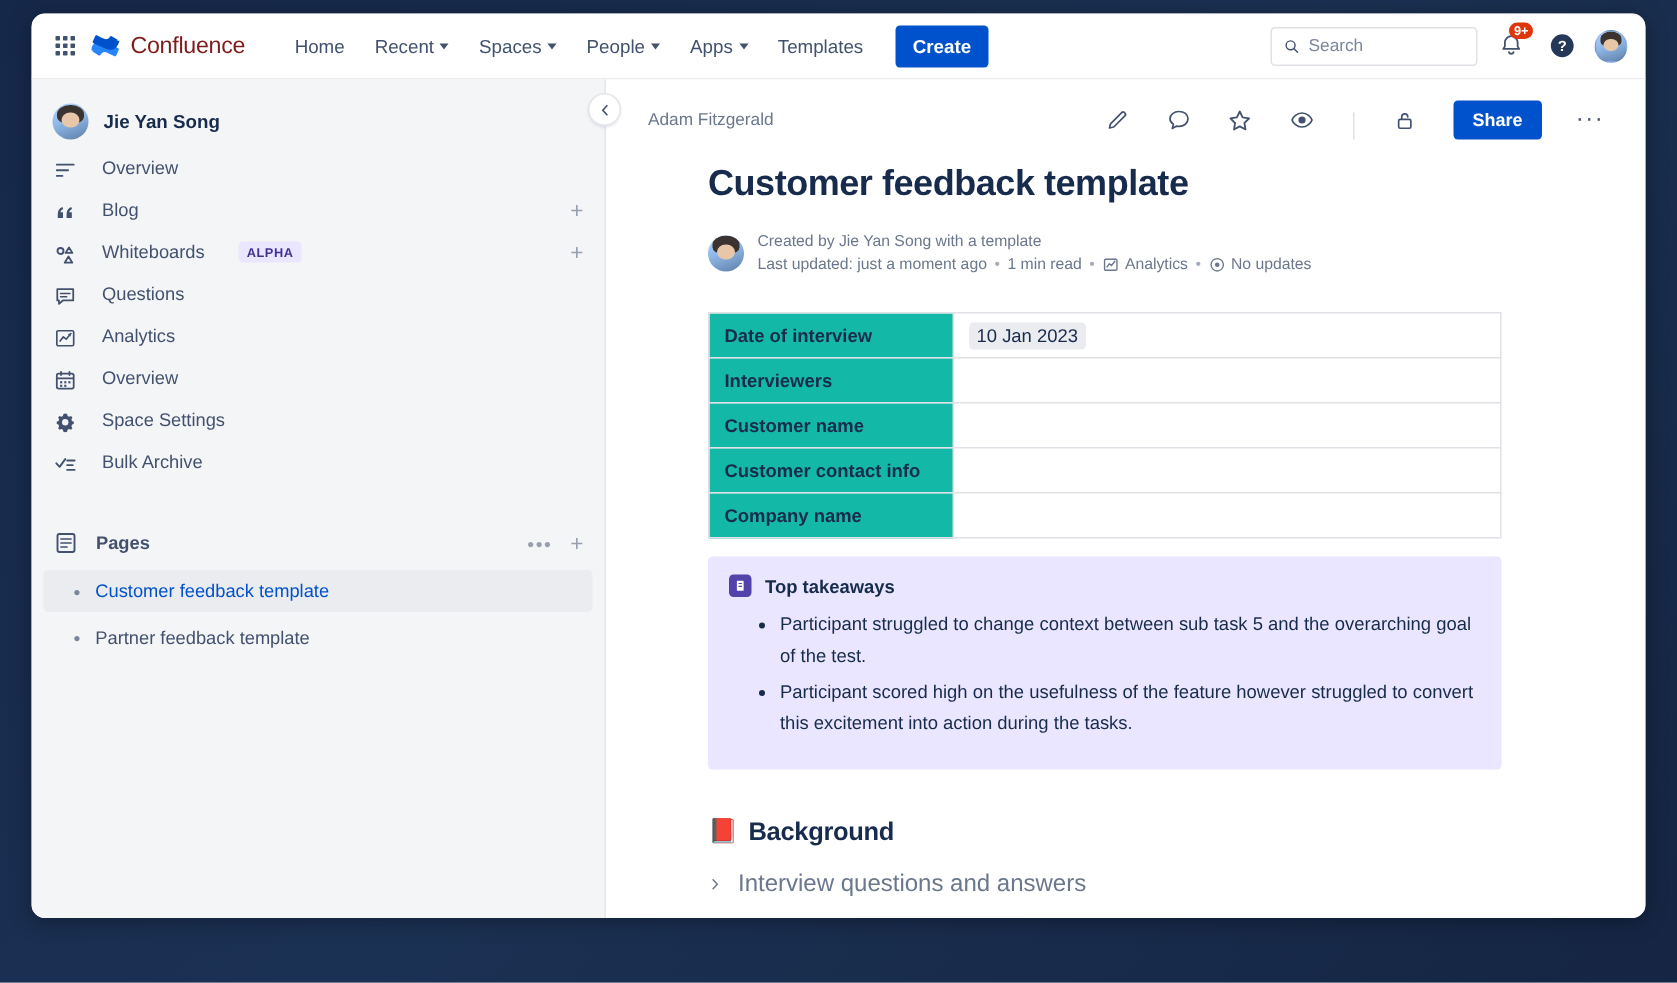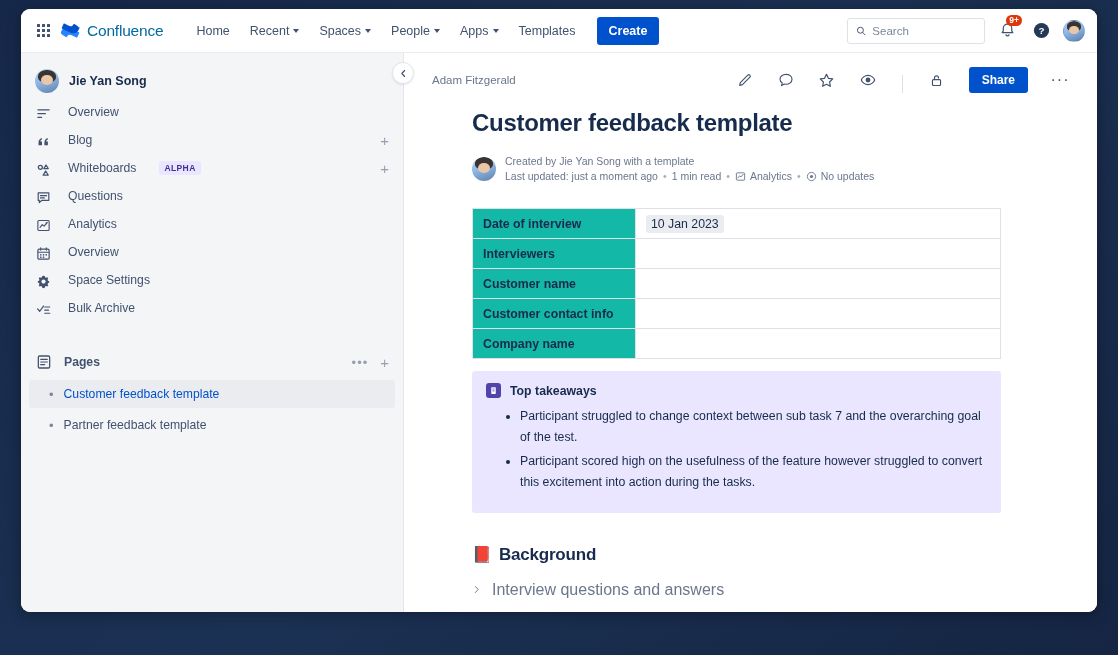--- a/index.html
+++ b/index.html
@@ -49,21 +49,21 @@
     justify-content: center; align-content: center;
     cursor: pointer; border-radius: 3px;
   }
   .appsgrid i { background: #42526e; border-radius: 0.5px; display:block; width:3px; height:3px;}
   .brand {
     display: flex; align-items: center; gap: 6px;
     margin-left: 6px; cursor: pointer;
   }
   .brand-logo { width: 20px; height: 20px; display:block; }
   .brand-name {
-    font-size: 15.5px; color: #0369a1; letter-spacing: -0.2px;
+    font-size: 15.5px; color: #7f1d1d; letter-spacing: -0.2px;
   }
   .nav-links { display: flex; align-items: center; margin-left: 24px; gap: 2px; }
   .nav-item {
     font-size: 12.5px; color: #42526e;
     padding: 6px 9px; border-radius: 3px;
     display: flex; align-items: center; gap: 4px;
     cursor: pointer; white-space: nowrap;
   }
   .caret {
     width: 0; height: 0;
@@ -642,21 +642,21 @@
             <span class="panel-ico">
               <svg width="9" height="9" viewBox="0 0 24 24">
                 <rect x="6" y="3" width="12" height="18" rx="1.5" fill="#fff"></rect>
                 <line x1="9" y1="8" x2="15" y2="8" stroke="#5243aa" stroke-width="2"></line>
                 <line x1="9" y1="13" x2="15" y2="13" stroke="#5243aa" stroke-width="2"></line>
               </svg>
             </span>
             <span class="panel-title">Top takeaways</span>
           </div>
           <ul>
-            <li>Participant struggled to change context between sub task 7 and the overarching goal of the test.</li>
+            <li>Participant struggled to change context between sub task 5 and the overarching goal of the test.</li>
             <li> Participant scored high on the usefulness of the feature however struggled to convert this excitement into action during the tasks.</li>
           </ul>
         </div>
 
         <div class="sec-h">
           <span class="sec-emoji">📕</span>
           <span class="sec-title">Background</span>
         </div>
 
         <div class="expand-row">

